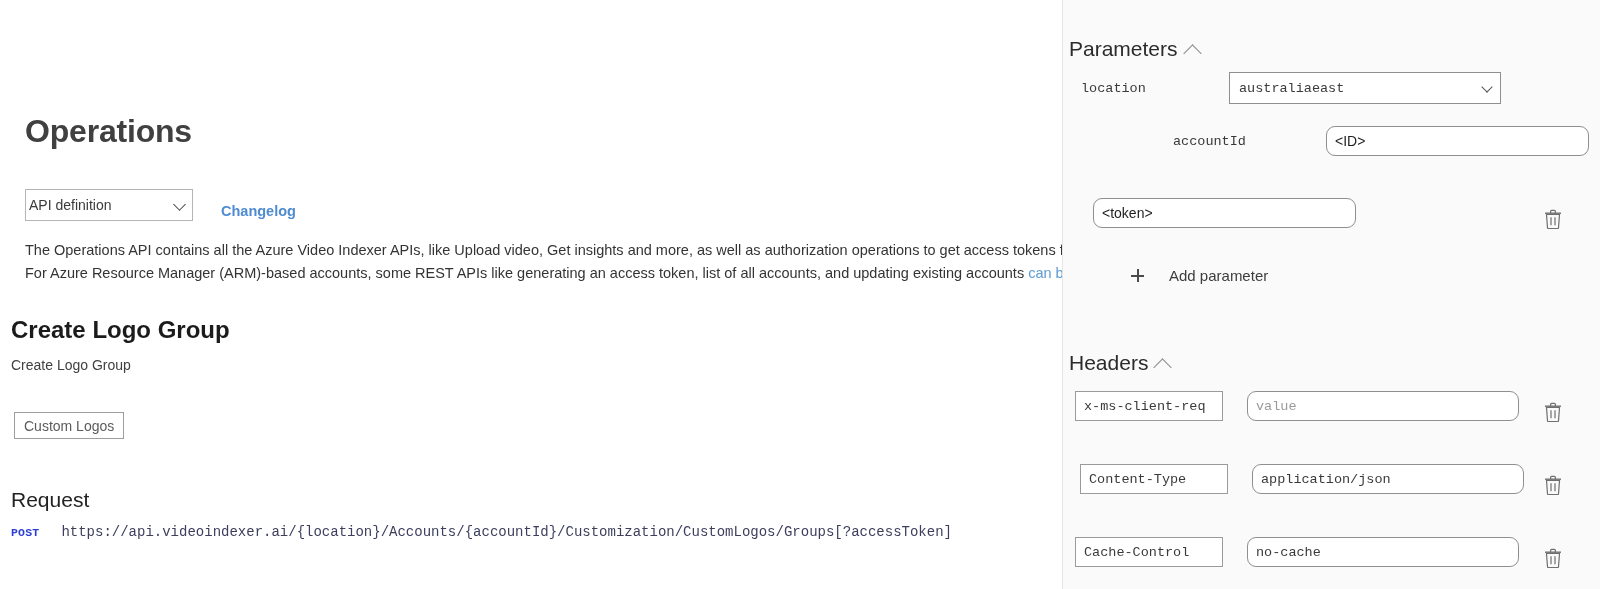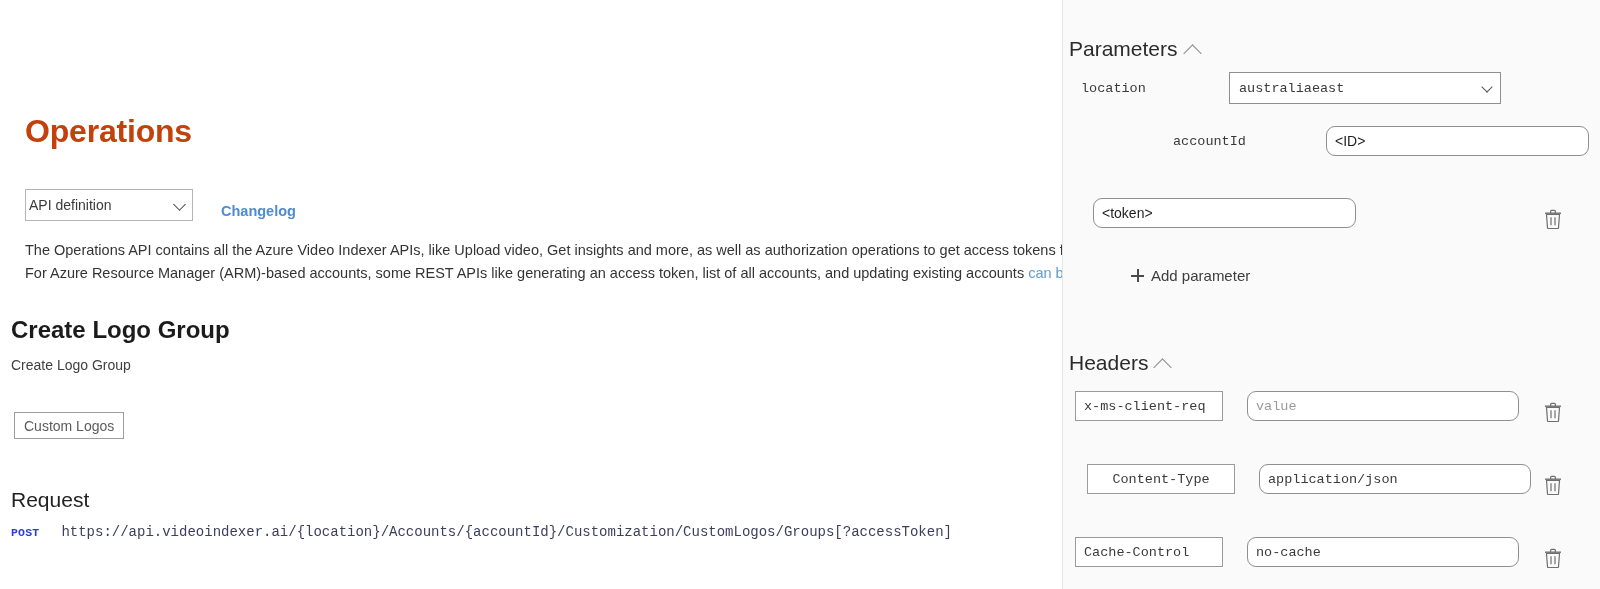--- a/index.html
+++ b/index.html
@@ -16,21 +16,21 @@
   #doc {
     position: absolute; left: 0; top: 0;
     width: 1062px; height: 589px;
     background: #ffffff;
     overflow: hidden;
   }
   .doc-inner { position: relative; width: 1062px; height: 589px; }
 
   .page-title {
     position: absolute; left: 25px; top: 113px;
-    font-size: 32px; font-weight: 600; color: #c2410c;
+    font-size: 32px; font-weight: 600; color: #404040;
     letter-spacing: -0.2px;
   }
 
   .defn-row { position: absolute; left: 25px; top: 189px; display: flex; align-items: center; }
   .defn-select {
     width: 168px; height: 32px;
     border: 1px solid #b5b5b5; background: #ffffff;
     font-family: "Liberation Sans", sans-serif; font-size: 14px; color: #3b3b3b;
     padding: 0 22px 0 3px;
     -webkit-appearance: none; appearance: none;
@@ -127,21 +127,21 @@
     padding: 0 26px 0 9px; -webkit-appearance: none; appearance: none; border-radius: 0;
   }
   .sel-wrap { position: relative; display: inline-block; }
   .sel-chev {
     position:absolute; right:10px; top:11px; width:8px; height:8px;
     border-right:1.5px solid #555; border-bottom:1.5px solid #555;
     transform: rotate(45deg); pointer-events:none;
   }
   .trash { position:absolute; width: 18px; height: 20px; cursor:pointer; }
   .addp {
-    position: absolute; display:flex; align-items:center; gap:7px;
+    position: absolute; display:flex; align-items:center; gap:25px;
     font-size: 15px; color: #3d3d3d; cursor: pointer;
   }
   .plus {
     display:inline-block; position:relative; width: 13px; height: 13px;
   }
   .plus::before, .plus::after {
     content:""; position:absolute; background:#4a4a4a;
   }
   .plus::before { left:0; top:6px; width:13px; height:1.5px; }
   .plus::after  { top:0; left:6px; height:13px; width:1.5px; }
@@ -232,21 +232,21 @@
       <input class="valbox mono" style="width: 272px; margin-left: 24px;" placeholder="value">
     </div>
     <svg class="trash" style="left:481px; top:402px;" viewBox="0 0 18 20">
       <path d="M2.5 5.5h13l-1 13.2a1 1 0 0 1-1 0.9H4.5a1 1 0 0 1-1-0.9z" fill="none" stroke="#6f6f6f" stroke-width="1.2"></path>
       <path d="M1 4.2h16" stroke="#6f6f6f" stroke-width="1.4" fill="none"></path>
       <path d="M6.6 4.2V2.4a1 1 0 0 1 1-1h2.8a1 1 0 0 1 1 1v1.8" fill="none" stroke="#6f6f6f" stroke-width="1.2"></path>
       <path d="M7 8.2v8M11 8.2v8" stroke="#6f6f6f" stroke-width="1.2"></path>
     </svg>
 
     <div class="row" style="left:6px; top:464px; width:520px;">
-      <input class="namebox" style="margin-left: 18px; text-align: center;" value="Content-Type">
+      <input class="namebox" style="margin-left: 11px;" value="Content-Type">
       <input class="valbox mono" style="width: 272px; margin-left: 24px;" value="application/json">
     </div>
     <svg class="trash" style="left:481px; top:475px;" viewBox="0 0 18 20">
       <path d="M2.5 5.5h13l-1 13.2a1 1 0 0 1-1 0.9H4.5a1 1 0 0 1-1-0.9z" fill="none" stroke="#6f6f6f" stroke-width="1.2"></path>
       <path d="M1 4.2h16" stroke="#6f6f6f" stroke-width="1.4" fill="none"></path>
       <path d="M6.6 4.2V2.4a1 1 0 0 1 1-1h2.8a1 1 0 0 1 1 1v1.8" fill="none" stroke="#6f6f6f" stroke-width="1.2"></path>
       <path d="M7 8.2v8M11 8.2v8" stroke="#6f6f6f" stroke-width="1.2"></path>
     </svg>
 
     <div class="row" style="left:6px; top:537px; width:520px;">

